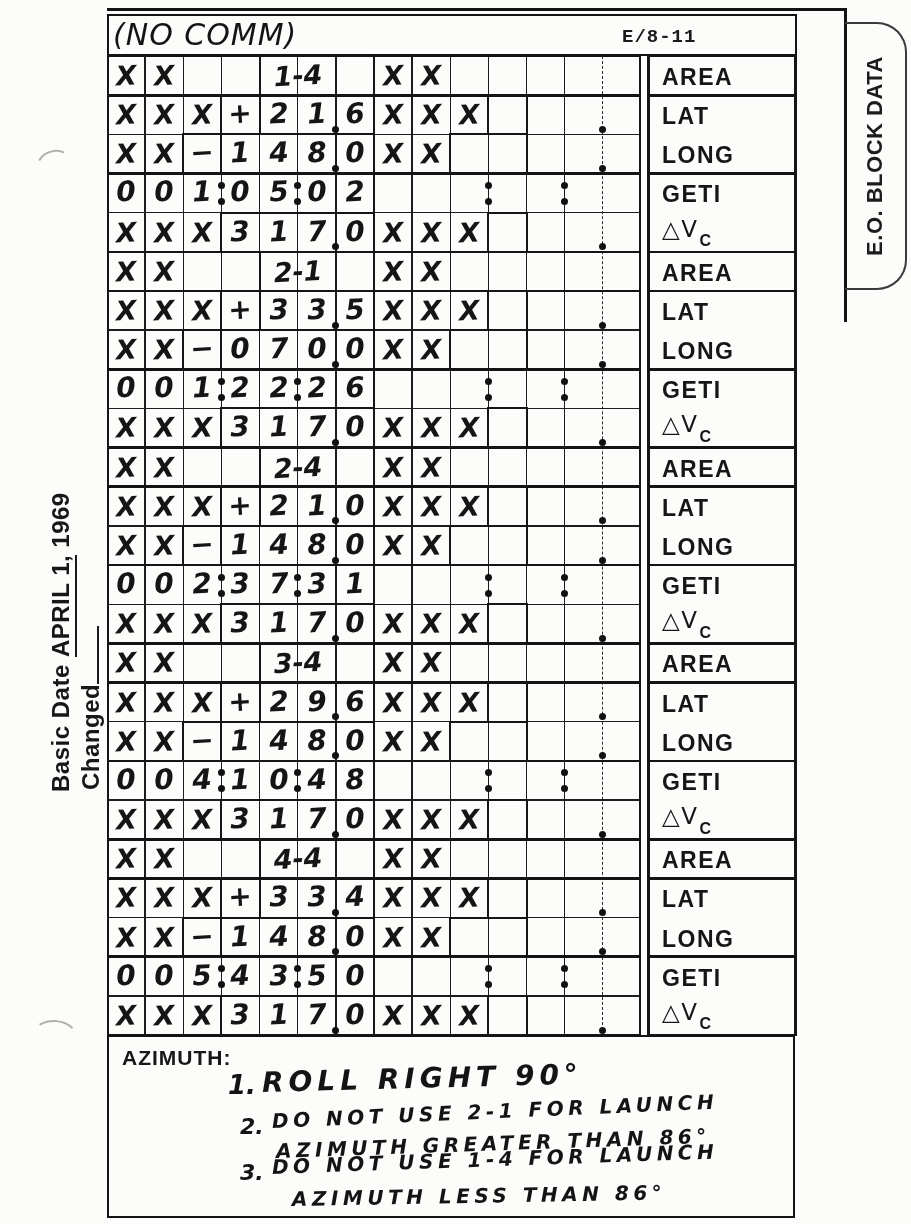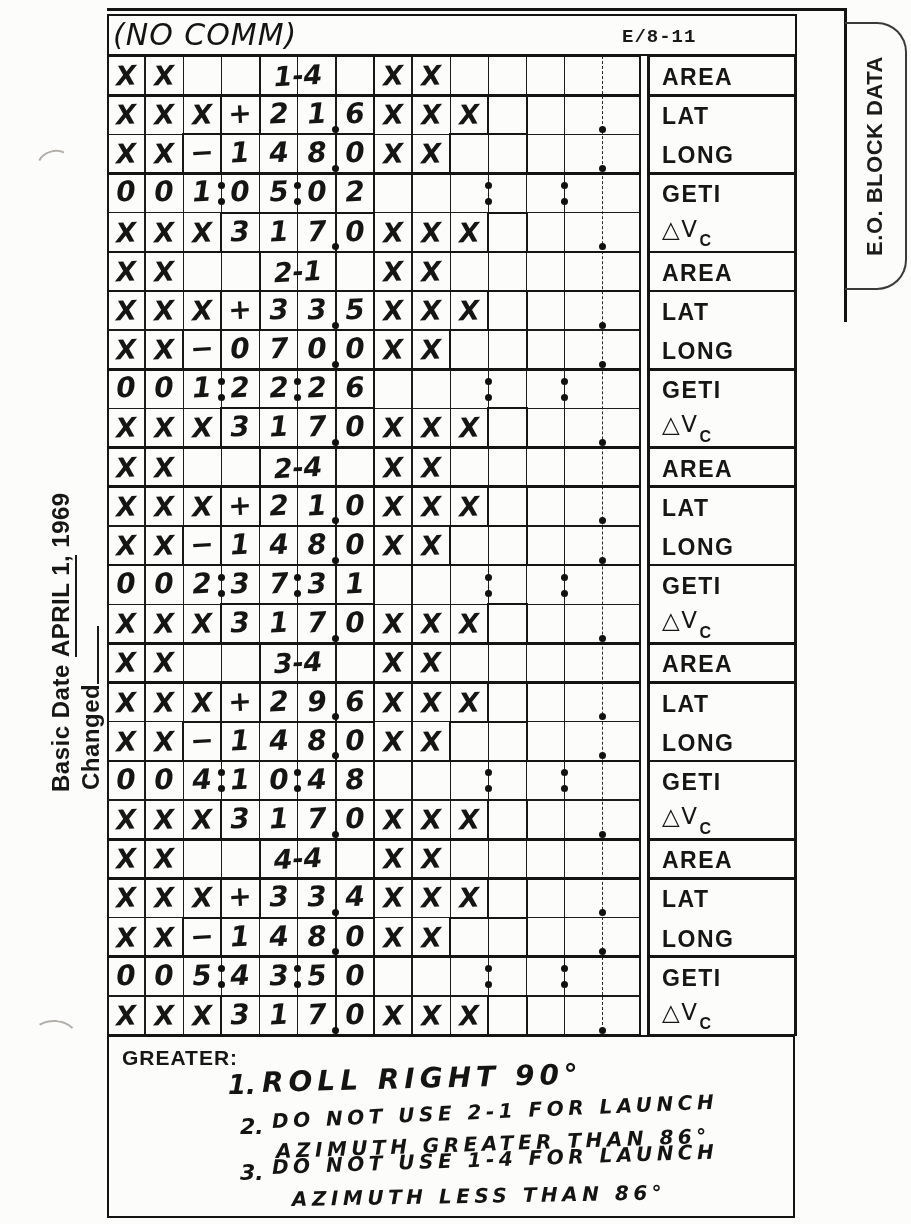--- a/index.html
+++ b/index.html
@@ -484,21 +484,21 @@
       <div class="hd" style="left: 114.429px; top: 944.84px; width: 38.1429px; transform: rotate(-3deg);">3</div>
       <div class="hd" style="left: 152.571px; top: 944.84px; width: 38.1429px; transform: rotate(-3deg);">1</div>
       <div class="hd" style="left: 190.714px; top: 944.84px; width: 38.1429px; transform: rotate(-3deg);">7</div>
       <div class="hd" style="left: 228.857px; top: 944.84px; width: 38.1429px; transform: rotate(-3deg);">0</div>
       <div class="dot" style="left: 225.357px; top: 970.5px;"></div>
       <div class="dot" style="left: 492.357px; top: 970.5px;"></div>
       <div class="lbl" style="left: 555px; top: 942.84px; width: 133px; position: absolute;"><span class="tri">△V</span><sub>C</sub></div>
     </div>
 
   <div class="abs remarks-box">
-    <span class="abs print remarks-label">GREATER:</span>
+    <span class="abs print remarks-label">AZIMUTH:</span>
   </div>
 
   <div class="abs" id="remarks-hand" style="left:0;top:0;width:911px;height:1224px;pointer-events:none;">
       <div class="hnum" style="left: 228px; top: 1072px; font-size: 26px;">1.</div>
       <div class="hline" style="left: 262px; top: 1068px; font-size: 28px; letter-spacing: 5px; transform: rotate(-1.5deg); transform-origin: 0px 50%;">ROLL RIGHT 90°</div>
       <div class="hnum" style="left: 240px; top: 1116px; font-size: 22px;">2.</div>
       <div class="hline" style="left: 272px; top: 1110px; font-size: 20px; letter-spacing: 4.5px; transform: rotate(-2.5deg); transform-origin: 0px 50%;">DO NOT USE 2-1 FOR LAUNCH</div>
       <div class="hline" style="left: 276px; top: 1140px; font-size: 20px; letter-spacing: 4.5px; transform: rotate(-2deg); transform-origin: 0px 50%;">AZIMUTH GREATER THAN 86°</div>
       <div class="hnum" style="left: 240px; top: 1162px; font-size: 22px;">3.</div>
       <div class="hline" style="left: 272px; top: 1156px; font-size: 20px; letter-spacing: 4.5px; transform: rotate(-2deg); transform-origin: 0px 50%;">DO NOT USE 1-4 FOR LAUNCH</div>

